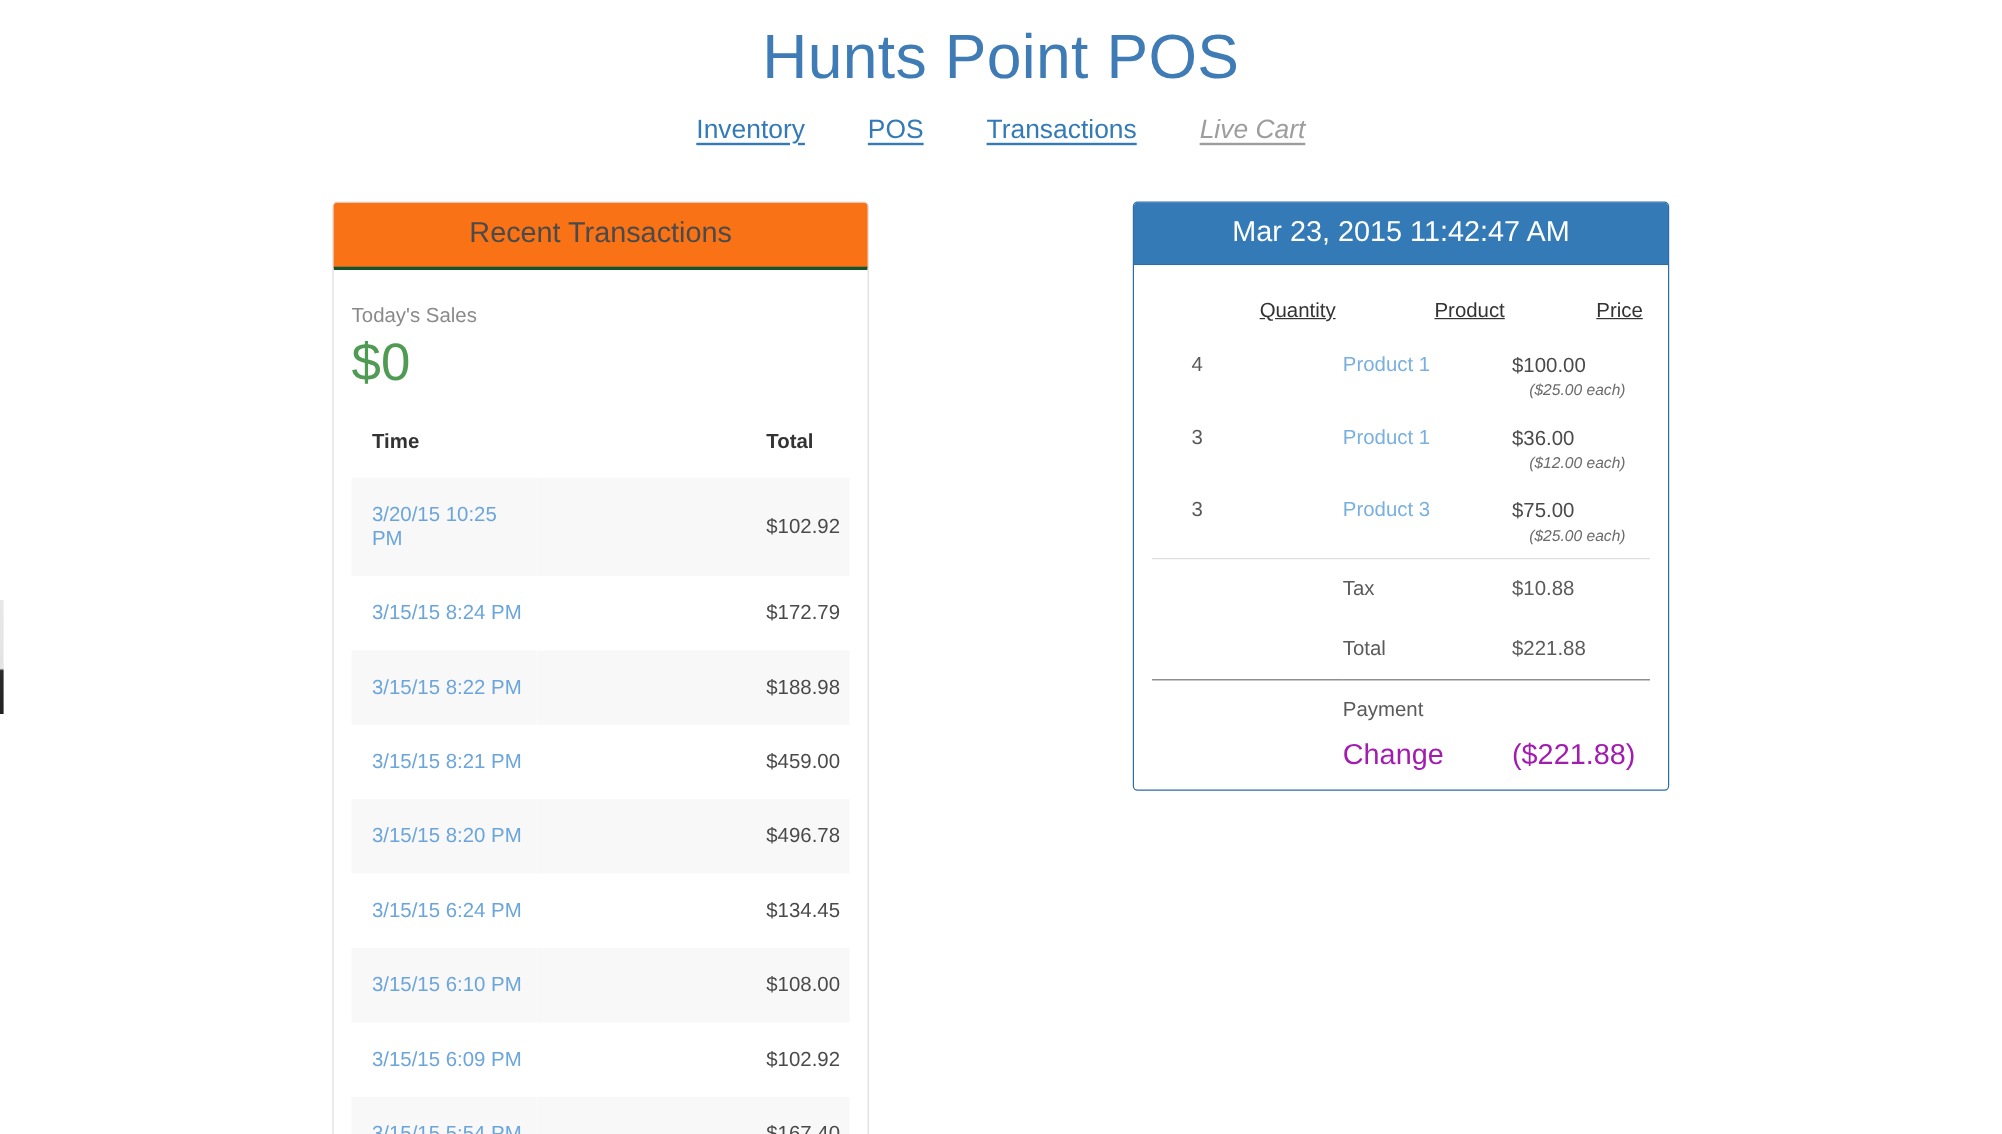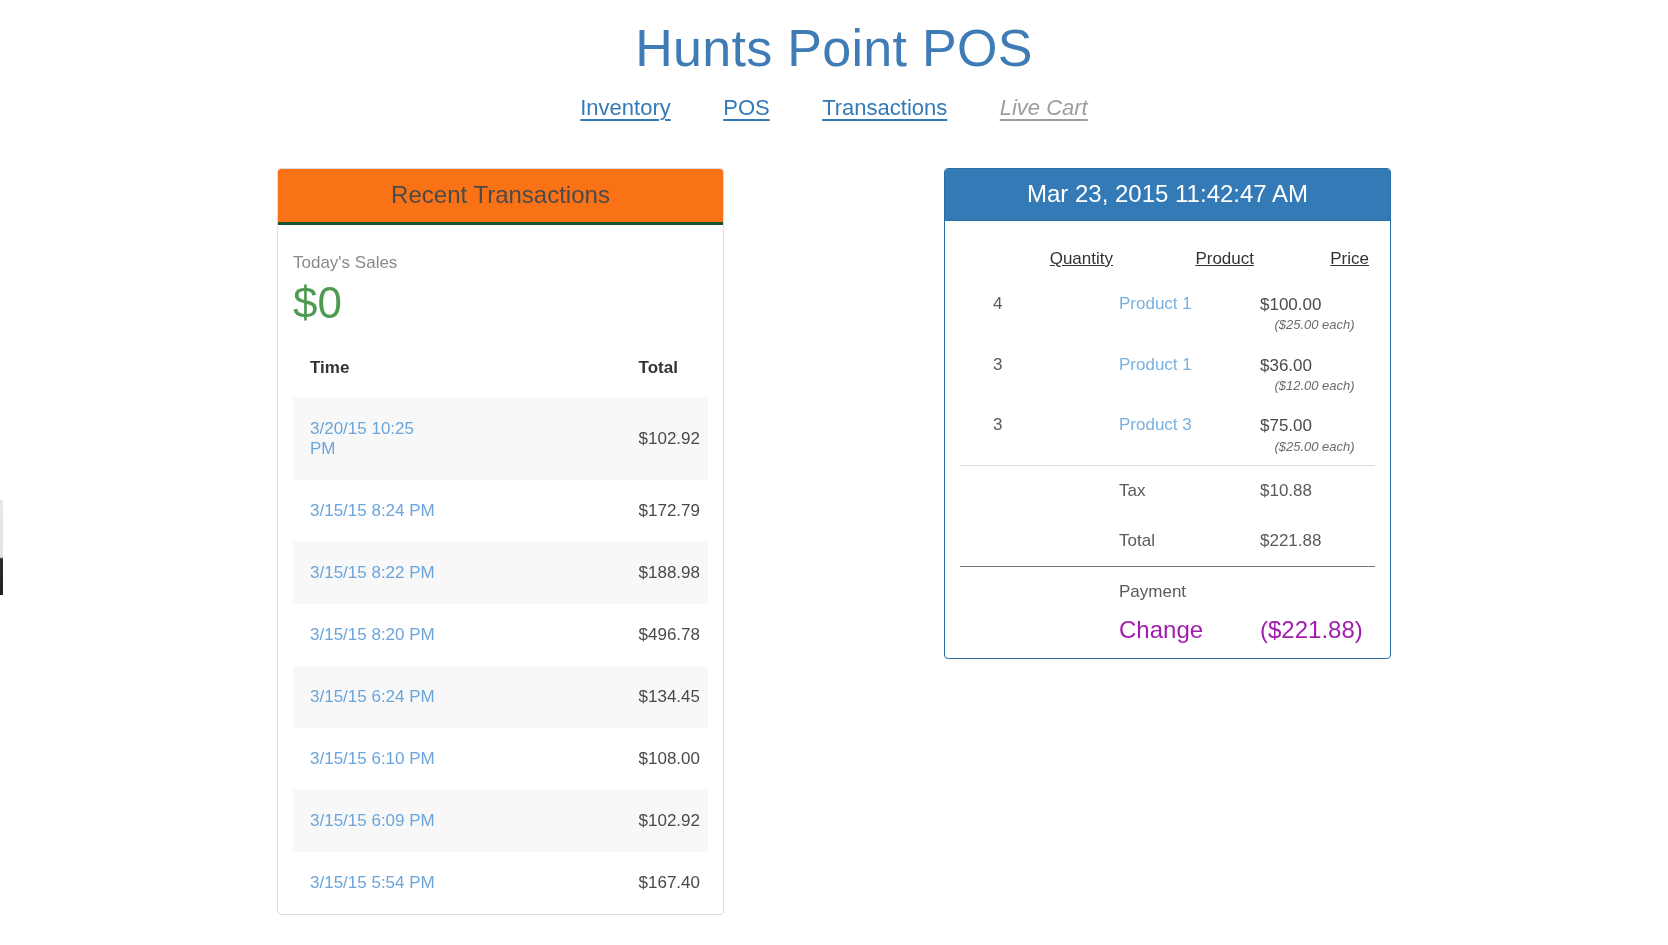--- a/index.html
+++ b/index.html
@@ -294,20 +294,24 @@
               </tr>
               <tr>
                 <td class="col-time"><a class="txn-time">3/15/15 8:24 PM</a></td>
                 <td class="col-total txn-total">$172.79</td>
               </tr>
               <tr>
                 <td class="col-time"><a class="txn-time">3/15/15 8:22 PM</a></td>
                 <td class="col-total txn-total">$188.98</td>
               </tr>
               <tr>
+                <td class="col-time"><a class="txn-time">3/15/15 8:21 PM</a></td>
+                <td class="col-total txn-total">$459.00</td>
+              </tr>
+              <tr>
                 <td class="col-time"><a class="txn-time">3/15/15 8:20 PM</a></td>
                 <td class="col-total txn-total">$496.78</td>
               </tr>
               <tr>
                 <td class="col-time"><a class="txn-time">3/15/15 6:24 PM</a></td>
                 <td class="col-total txn-total">$134.45</td>
               </tr>
               <tr>
                 <td class="col-time"><a class="txn-time">3/15/15 6:10 PM</a></td>
                 <td class="col-total txn-total">$108.00</td>

